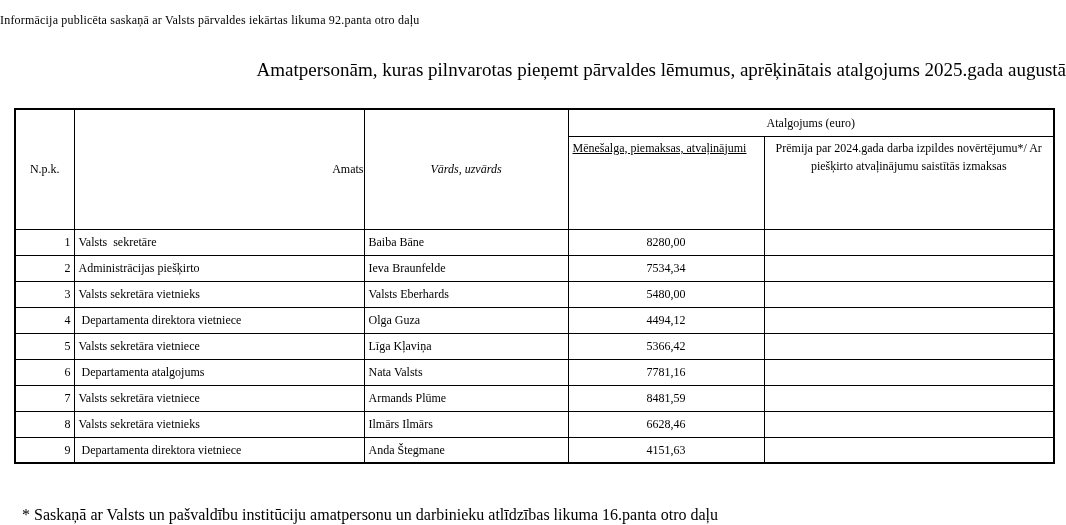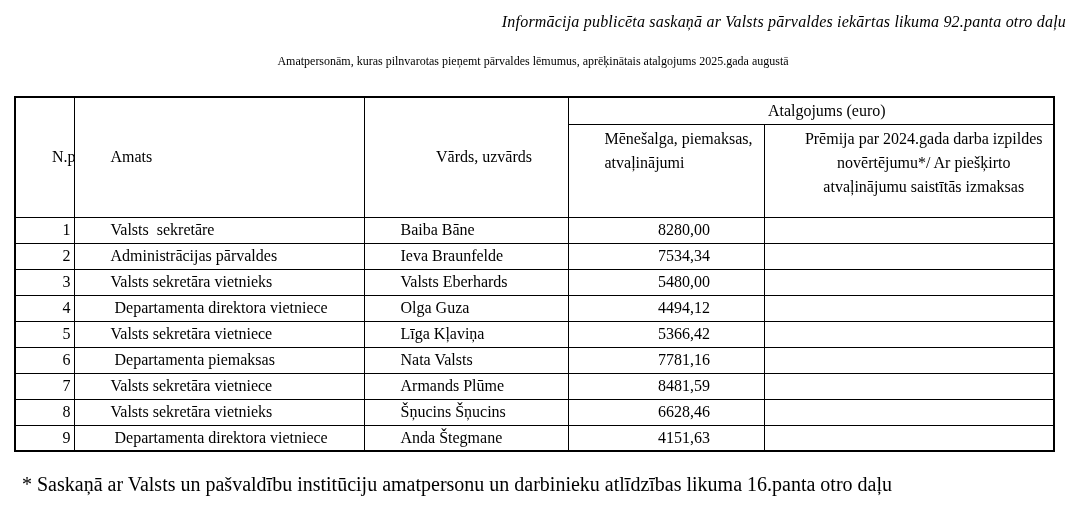--- a/index.html
+++ b/index.html
@@ -6,78 +6,77 @@
   html, body {
     width: 1066px;
     height: 525px;
     background: #ffffff;
     color: #000000;
     font-family: "Liberation Serif", serif;
     overflow: hidden;
   }
   .doc-title {
     margin-top: 13px;
-    text-align: right;
-    font-style: italic;
-    font-size: 16px;
+    text-align: left;
+    font-size: 12px;
     letter-spacing: 0.2px;
   }
   .doc-subtitle {
-    margin-top: 23px;
-    text-align: center;
-    font-size: 12px;
+    margin-top: 31px;
+    text-align: right;
+    font-size: 19px;
   }
   table.salary {
     margin-top: 27px;
     margin-left: 14px;
     width: 1039px;
     border-collapse: collapse;
     table-layout: fixed;
     border: 2px solid #000;
   }
   table.salary th, table.salary td {
     border: 1px solid #000;
     font-weight: normal;
-    font-size: 16px;
+    font-size: 12px;
     line-height: 1.5;
     white-space: pre-wrap;
     overflow: hidden;
-    padding-left: 36px;
   }
   th.group-head {
     font-weight: bold;
     text-align: center;
     height: 27px;
     padding: 0 4px;
   }
   th.h-npk { text-align: center; vertical-align: middle; margin-top: 12px; }
-  th.h-amats { text-align: left; vertical-align: middle; margin-top: 48px; }
-  th.h-vards { text-align: center; vertical-align: middle; }
+  th.h-amats { text-align: right; vertical-align: middle; margin-top: 48px; }
+  th.h-vards { text-align: center; vertical-align: middle; font-style: italic; }
   th.h-menesalga {
     text-align: left;
     vertical-align: top;
     padding: 2px 4px;
     height: 93px;
+    text-decoration: underline;
   }
   th.h-premija {
     text-align: center;
     vertical-align: top;
     padding: 2px 6px;
     height: 93px;
   }
   tbody tr { height: 26px; }
   td.c-npk { text-align: right; padding-right: 3px; }
   td.c-amats { text-align: left; padding-left: 4px; margin-top: 26px; }
   td.c-vards { text-align: left; padding-left: 4px; }
   td.c-menesalga { text-align: center; }
   td.c-premija { }
   .footnote {
-    margin-top: 21px;
+    margin-top: 42px;
     margin-left: 22px;
-    font-size: 20px;
+    font-size: 16px;
   }
 </style>
 </head>
 <body>
 
 <div class="doc-title">Informācija publicēta saskaņā ar Valsts pārvaldes iekārtas likuma 92.panta otro daļu</div>
 
 <div class="doc-subtitle">Amatpersonām, kuras pilnvarotas pieņemt pārvaldes lēmumus, aprēķinātais atalgojums 2025.gada augustā</div>
 
 <table class="salary">
@@ -103,21 +102,21 @@
   <tbody>
       <tr>
     <td class="c-npk">1</td>
     <td class="c-amats">Valsts  sekretāre</td>
     <td class="c-vards">Baiba Bāne</td>
     <td class="c-menesalga">8280,00</td>
     <td class="c-premija"></td>
   </tr>
       <tr>
     <td class="c-npk">2</td>
-    <td class="c-amats">Administrācijas pārvaldes</td>
+    <td class="c-amats">Administrācijas piešķirto</td>
     <td class="c-vards">Ieva Braunfelde</td>
     <td class="c-menesalga">7534,34</td>
     <td class="c-premija"></td>
   </tr>
       <tr>
     <td class="c-npk">3</td>
     <td class="c-amats">Valsts sekretāra vietnieks</td>
     <td class="c-vards">Valsts Eberhards</td>
     <td class="c-menesalga">5480,00</td>
     <td class="c-premija"></td>
@@ -131,36 +130,36 @@
   </tr>
       <tr>
     <td class="c-npk">5</td>
     <td class="c-amats">Valsts sekretāra vietniece</td>
     <td class="c-vards">Līga Kļaviņa</td>
     <td class="c-menesalga">5366,42</td>
     <td class="c-premija"></td>
   </tr>
       <tr>
     <td class="c-npk">6</td>
-    <td class="c-amats"> Departamenta piemaksas</td>
+    <td class="c-amats"> Departamenta atalgojums</td>
     <td class="c-vards">Nata Valsts</td>
     <td class="c-menesalga">7781,16</td>
     <td class="c-premija"></td>
   </tr>
       <tr>
     <td class="c-npk">7</td>
     <td class="c-amats">Valsts sekretāra vietniece</td>
     <td class="c-vards">Armands Plūme</td>
     <td class="c-menesalga">8481,59</td>
     <td class="c-premija"></td>
   </tr>
       <tr>
     <td class="c-npk">8</td>
     <td class="c-amats">Valsts sekretāra vietnieks</td>
-    <td class="c-vards">Šņucins Šņucins</td>
+    <td class="c-vards">Ilmārs Ilmārs</td>
     <td class="c-menesalga">6628,46</td>
     <td class="c-premija"></td>
   </tr>
       <tr>
     <td class="c-npk">9</td>
     <td class="c-amats"> Departamenta direktora vietniece</td>
     <td class="c-vards">Anda Štegmane</td>
     <td class="c-menesalga">4151,63</td>
     <td class="c-premija"></td>
   </tr>

